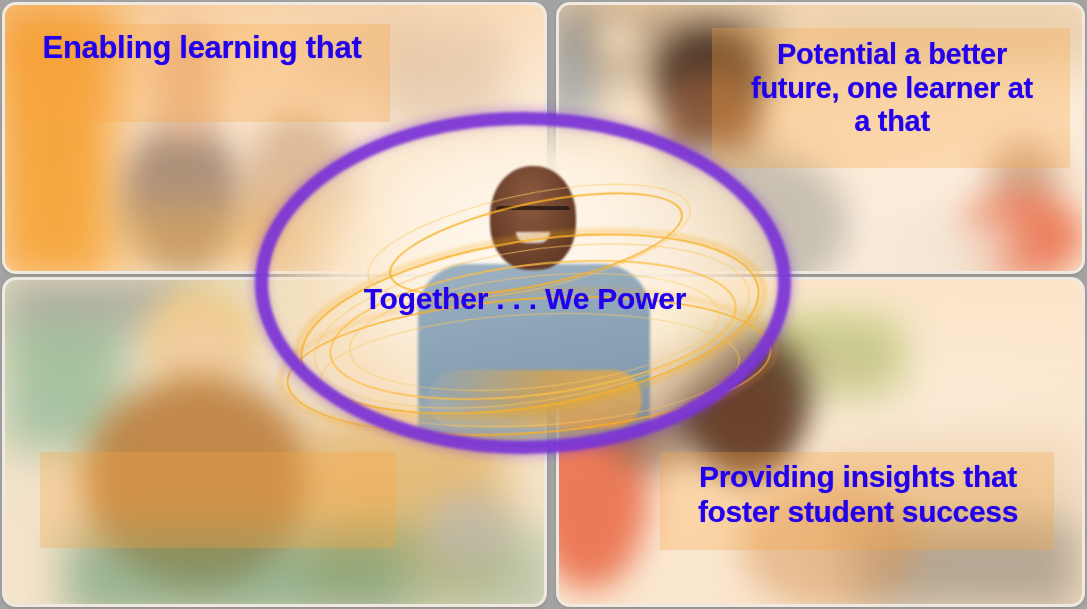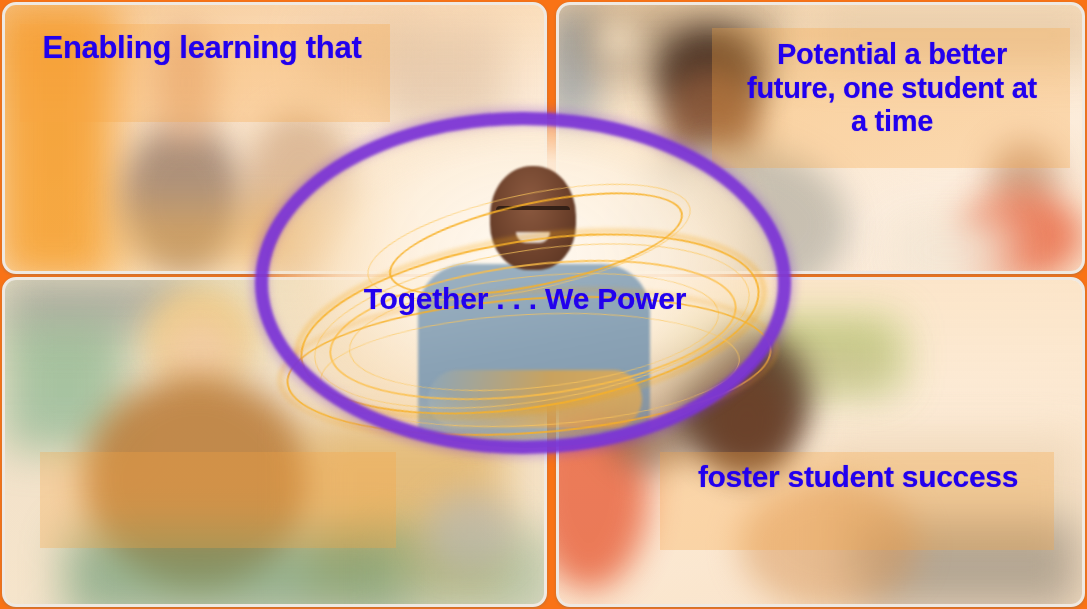--- a/index.html
+++ b/index.html
@@ -2,21 +2,21 @@
 <html><head>
 <meta charset="utf-8">
 <style>
   html,body{margin:0;padding:0;background:#ffffff;}
   *{box-sizing:border-box;}
 
   #stage{
     position:relative;
     width:1087px;height:609px;
     overflow:hidden;
-    background:#f97316;
+    background:#a3a3a3;
     font-family:"Liberation Sans", sans-serif;
   }
 
   
   .panel{
     position:absolute;
     border-radius:14px;
     overflow:hidden;
     border:3px solid #efe9e2;
     box-shadow:0 1px 3px rgba(120,110,100,.45);
@@ -215,22 +215,22 @@
         <div class="blob" style="left:400px;top:186px;width:125px;height:90px;background:#e8613c;opacity:.75;"></div>
         <div class="soft" style="left:330px;top:212px;width:120px;height:66px;background:#f3ece0;opacity:.9;"></div>
         <div class="soft" style="left:250px;top:0;width:290px;height:60px;background:#e5d3bb;opacity:.8;"></div>
       </div>
       <div class="warm"></div>
     </div>
   </div>
   <div class="hl" id="hl-tr"></div>
   <div class="caption" id="cap-tr">
     <div>Potential a better</div>
-    <div>future, one student at</div>
-    <div>a time</div>
+    <div>future, one learner at</div>
+    <div>a that</div>
   </div>
 
   <div class="panel" id="panel-bl">
     <div class="panel-inner">
       <div class="photo" id="ph-bl">
         <div class="soft" style="left:0;top:0;width:190px;height:50px;background:#9aa3a8;opacity:.75;"></div>
         <div class="soft" style="left:0;top:40px;width:120px;height:130px;background:#6fb08a;opacity:.55;"></div>
         <div class="blob" style="left:140px;top:6px;width:110px;height:100px;background:#f0d79a;opacity:.95;"></div>
         <div class="blob" style="left:156px;top:34px;width:78px;height:80px;background:#f3d6b6;opacity:.9;"></div>
         <div class="blob" style="left:78px;top:96px;width:230px;height:210px;background:#b87a33;opacity:.82;"></div>
@@ -255,20 +255,21 @@
         <div class="blob" style="left:140px;top:86px;width:96px;height:110px;background:#6b4129;opacity:.85;"></div>
         <div class="soft" style="left:260px;top:160px;width:260px;height:160px;background:#eddcc2;opacity:.85;"></div>
         <div class="soft" style="left:300px;top:240px;width:220px;height:90px;background:#4a4a4a;opacity:.35;"></div>
         <div class="blob" style="left:180px;top:200px;width:180px;height:130px;background:#d89a5e;opacity:.5;"></div>
       </div>
       <div class="warm"></div>
     </div>
   </div>
   <div class="hl" id="hl-br"></div>
   <div class="caption" id="cap-br">
+    <div>Providing insights that</div>
     <div>foster student success</div>
   </div>
 
   <div id="center-wrap">
     <div id="center-photo">
       <div id="man-body"></div>
       <div id="man-arms"></div>
       <div id="man-head"></div>
       <div id="man-glasses"></div>
       <div id="man-smile"></div>

